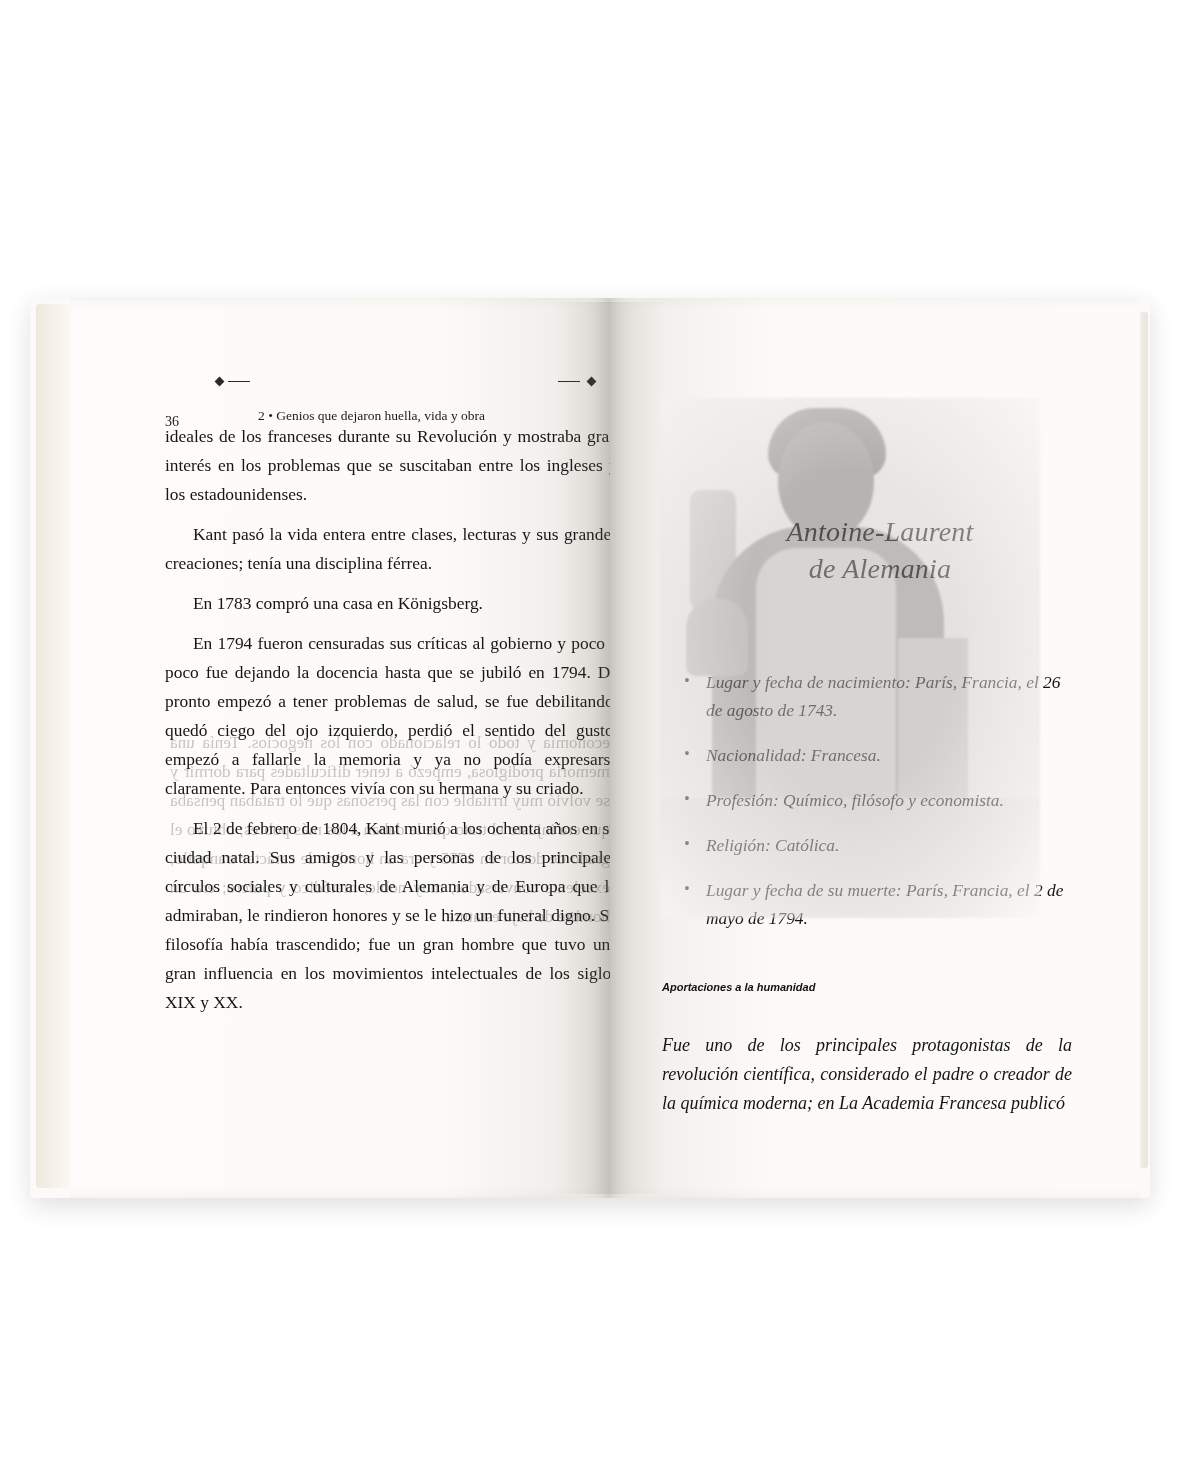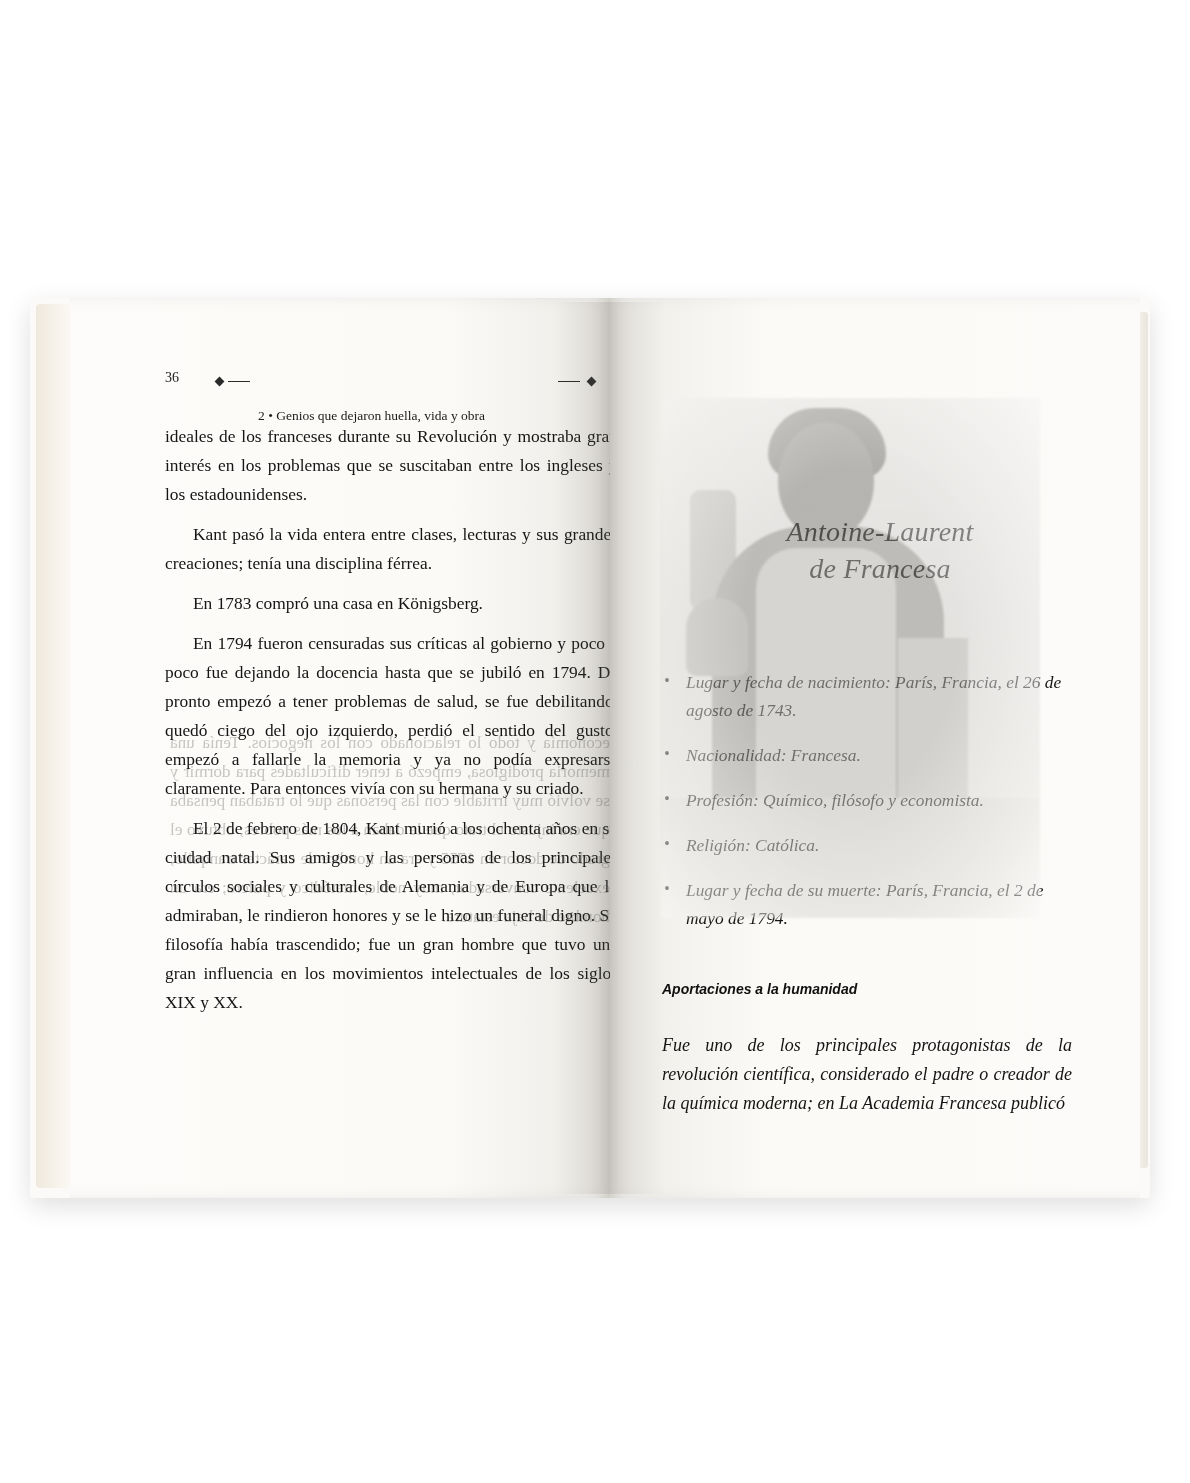--- a/index.html
+++ b/index.html
@@ -93,20 +93,21 @@
     position: absolute;
     font-size: 13.5px;
     color: #1b1b1b;
     white-space: nowrap;
     margin-top: 38px;
   }
   .folio {
     position: absolute;
     font-size: 14px;
     color: #1b1b1b;
+    margin-top: 44px;
   }
   .rule {
     position: absolute;
     height: 1px;
     background: #2a2a2a;
   }
   .diamond {
     position: absolute;
     width: 7px;
     height: 7px;
@@ -163,36 +164,37 @@
     margin-bottom: 17px;
   }
   .bullets ul {
     margin: 0;
     padding-left: 22px;
     list-style: none;
   }
   .bullets li {
     position: relative;
     padding-left: 4px;
+    margin-left: 20px;
   }
   .bullets li::before {
     content: "•";
     position: absolute;
     left: -18px;
     top: -1px;
     font-size: 16px;
   }
 
   .subhead {
     position: absolute;
     left: 52px;
     top: 683px;
     font-family: "Liberation Sans", sans-serif;
     font-weight: bold;
-    font-size: 14px;
+    font-size: 11px;
     color: #101010;
   }
 
   .closing {
     position: absolute;
     left: 52px;
     top: 733px;
     width: 410px;
     font-size: 18px;
     line-height: 29px;
@@ -331,21 +333,21 @@
       <div class="gp-hair"></div>
       <div class="gp-head"></div>
       <div class="gp-obj2"></div>
       <div class="gp-obj3"></div>
       <div class="gp-desk"></div>
       <div class="gp-vign"></div>
     </div>
 
     <div class="chapter-title">
       <div>Antoine-Laurent</div>
-      <div>de Francesa</div>
+      <div>de Alemania</div>
     </div>
 
     <div class="bullets">
       <ul>
         <li>Lugar y fecha de nacimiento: París, Francia, el 26 de agosto de 1743.</li>
         <li>Nacionalidad: Francesa.</li>
         <li>Profesión: Químico, filósofo y economista.</li>
         <li>Religión: Católica.</li>
         <li>Lugar y fecha de su muerte: París, Francia, el 2 de mayo de 1794.</li>
       </ul>

